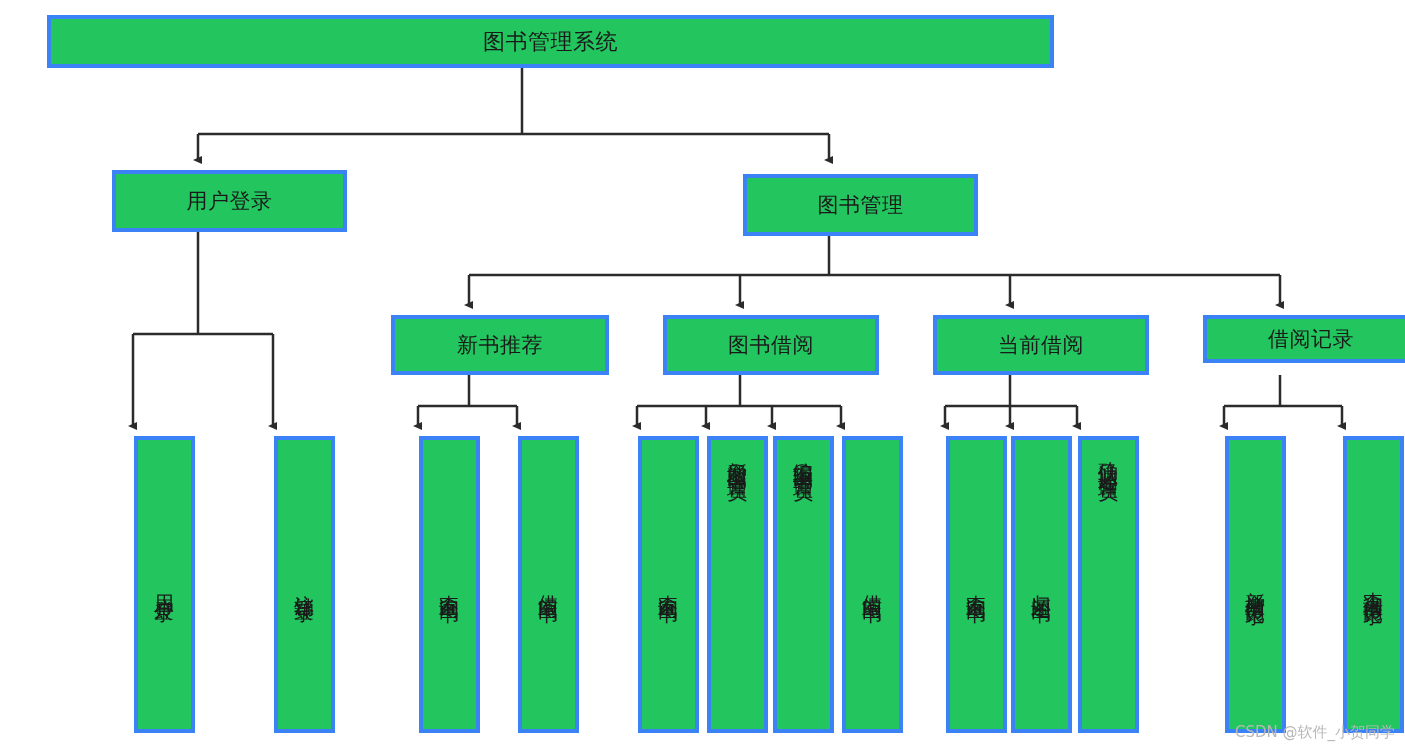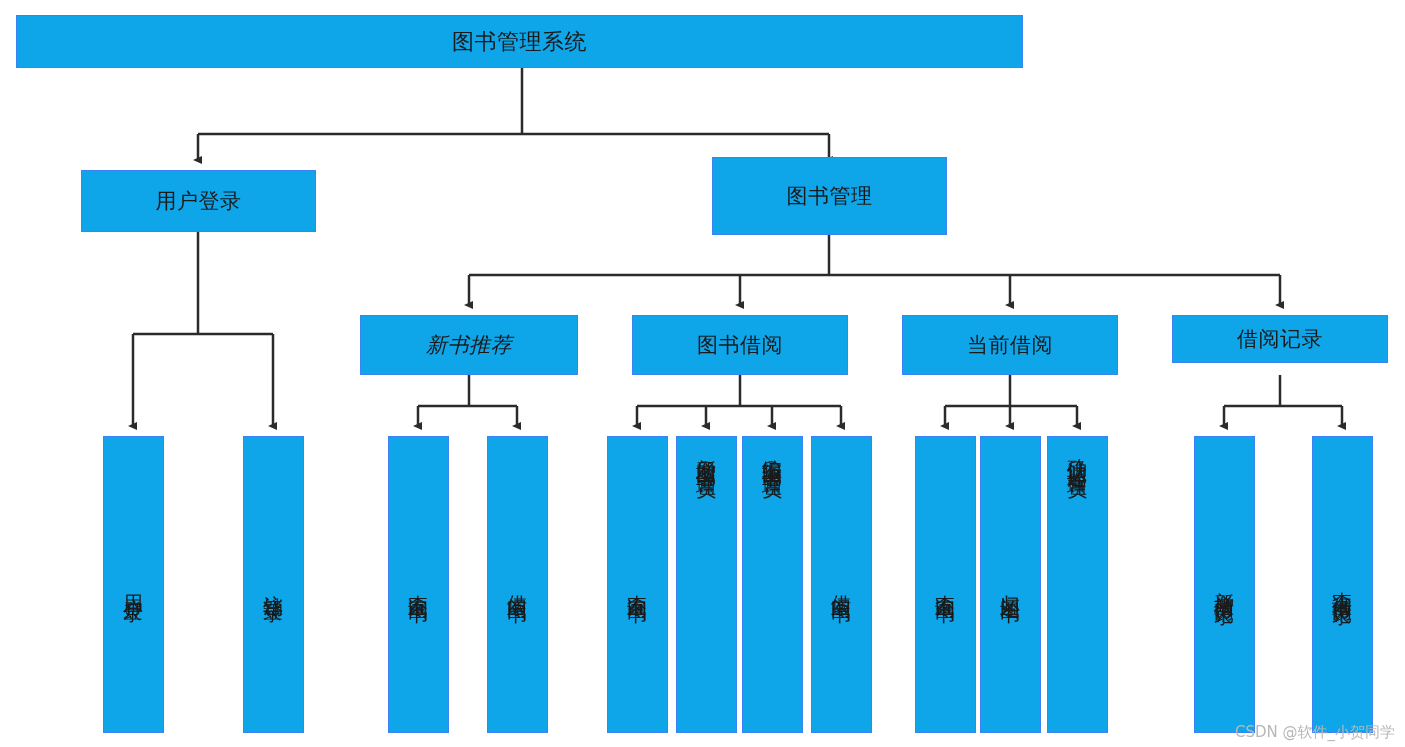--- a/index.html
+++ b/index.html
@@ -22,27 +22,28 @@
     position: absolute;
     left: 0;
     top: 0;
     width: 1405px;
     height: 747px;
     pointer-events: none;
   }
   .node {
     position: absolute;
     box-sizing: border-box;
-    background: #0ea5e9;
-    border: 1px solid #3b82f6;
+    background: #22c55e;
+    border: 4px solid #3b82f6;
     display: flex;
     align-items: center;
     justify-content: center;
     color: #1a1a1a;
     z-index: 2;
+    margin-left: 31px;
   }
   .node .lbl {
     display: block;
     line-height: 1.18;
     letter-spacing: 0.5px;
   }
   
   .node.horiz .lbl {
     font-size: 21px;
     white-space: nowrap;
@@ -136,25 +137,25 @@
     </g>
   </svg>
 
   <div class="node horiz root" style="left:16px; top:15px; width:1007px; height:53px;">
     <span class="lbl">图书管理系统</span>
   </div>
 
   <div class="node horiz" style="left:81px; top:170px; width:235px; height:62px;">
     <span class="lbl">用户登录</span>
   </div>
-  <div class="node horiz" style="left:712px; top:157px; width:235px; height:78px;">
+  <div class="node horiz" style="left:712px; top:174px; width:235px; height:62px;">
     <span class="lbl">图书管理</span>
   </div>
 
-  <div class="node horiz" style="left:360px; top:315px; width:218px; height:60px;font-style:italic;">
+  <div class="node horiz" style="left:360px; top:315px; width:218px; height:60px;">
     <span class="lbl">新书推荐</span>
   </div>
   <div class="node horiz" style="left:632px; top:315px; width:216px; height:60px;">
     <span class="lbl">图书借阅</span>
   </div>
   <div class="node horiz" style="left:902px; top:315px; width:216px; height:60px;">
     <span class="lbl">当前借阅</span>
   </div>
   <div class="node horiz" style="left:1172px; top:315px; width:216px; height:48px;">
     <span class="lbl">借阅记录</span>

